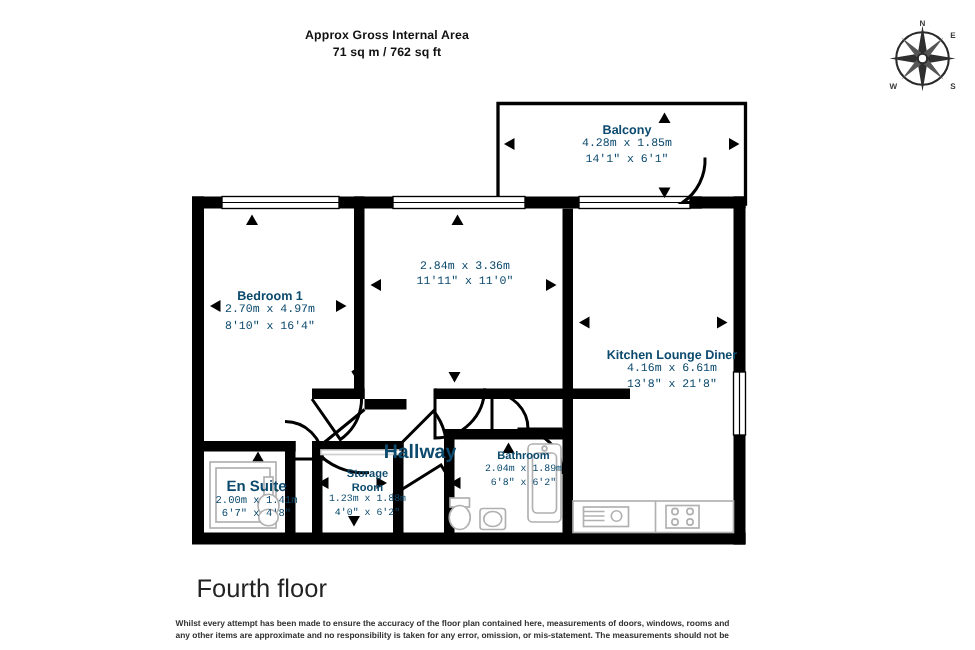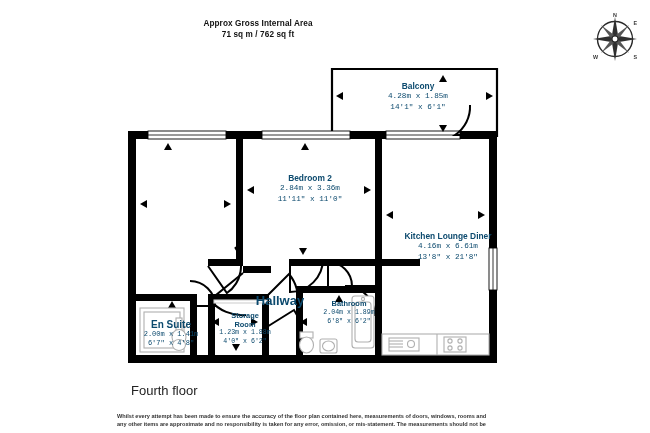--- a/index.html
+++ b/index.html
@@ -89,21 +89,21 @@
   #label-storage  { left: 211px; top: 312px; width: 68px;  line-height: 8.6px;}
   #label-bathroom { left: 303px; top: 299px; width: 92px; }
   #label-hallway  { left: 252px; top: 296px; width: 56px; }
   #label-hallway .room-name { font-size: 13px; }
 
   
   .floor-caption {
     position: absolute;
     left: 131px;
     top: 383px;
-    font-size: 13px;
+    font-size: 17px;
     font-weight: normal;
     color: #222;
   }
 
   
   .disclaimer {
     position: absolute;
     left: 117px;
     top: 413px;
     width: 440px;
@@ -321,23 +321,27 @@
       </g>
 
       <g>
         <ellipse cx="179" cy="345" rx="6.5" ry="5.5"></ellipse>
       </g>
 
       <rect x="214" y="300" width="53" height="3" stroke="#cfcfcf"></rect>
     </g>
   </svg>
 
+  <div class="room-label" id="label-bedroom1">
+    <span class="room-name">Bedroom 1</span>
+    <span class="room-dim">2.70m x 4.97m</span>
+    <span class="room-dim">8'10" x 16'4"</span>
+  </div>
 
   <div class="room-label" id="label-bedroom2">
-    <span class="room-name">Bedroom 2</span>
     <span class="room-dim">2.84m x 3.36m</span>
     <span class="room-dim">11'11" x 11'0"</span>
   </div>
 
   <div class="room-label" id="label-kitchen">
     <span class="room-name">Kitchen Lounge Diner</span>
     <span class="room-dim">4.16m x 6.61m</span>
     <span class="room-dim">13'8" x 21'8"</span>
   </div>
 

